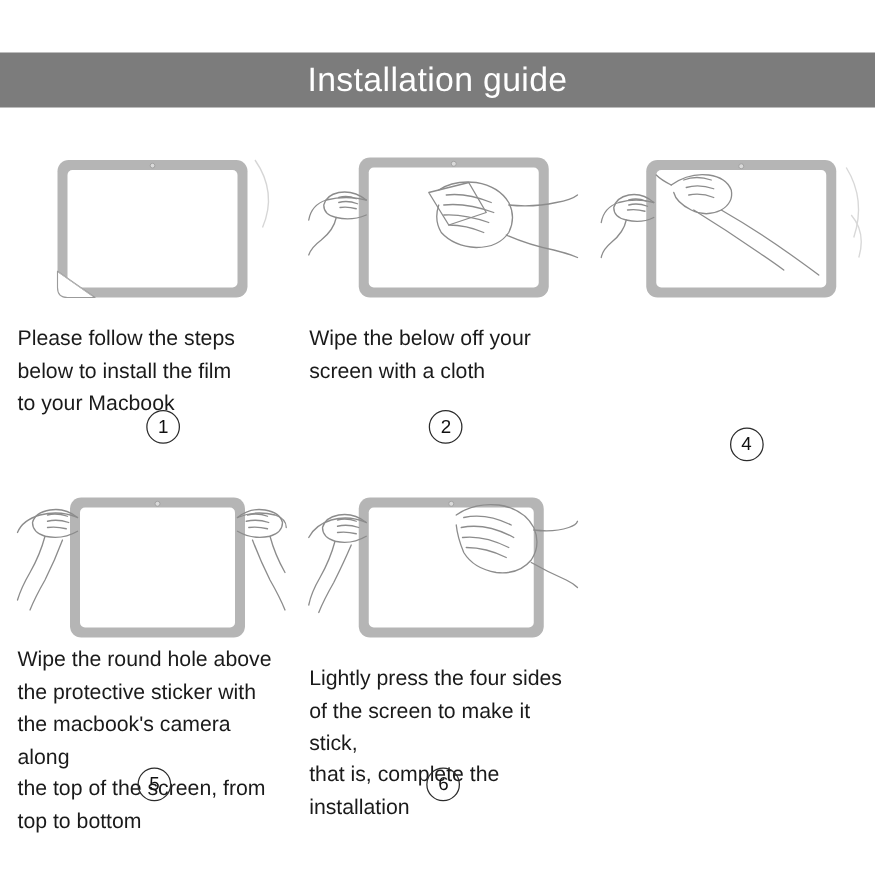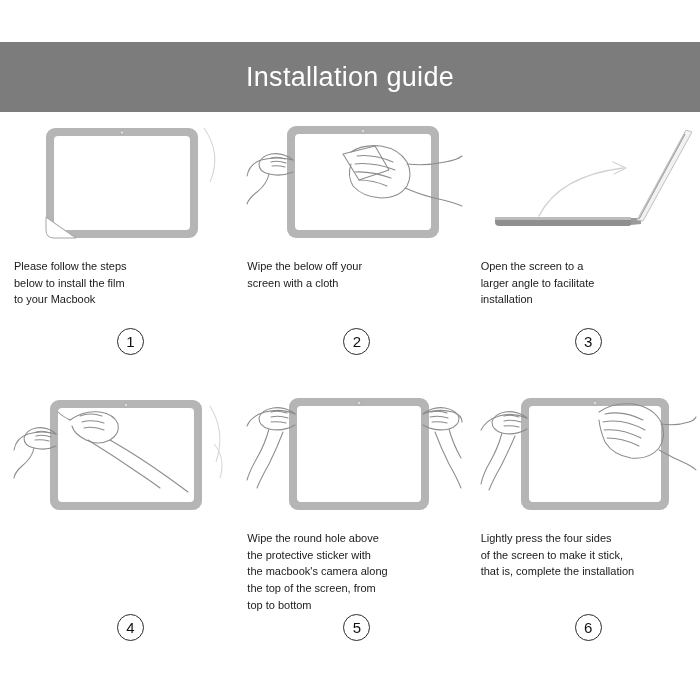--- a/index.html
+++ b/index.html
@@ -21,21 +21,21 @@
     position: relative;
     background: #ffffff;
   }
 
   
   .banner {
     position: absolute;
     left: 0;
     top: 42px;
     width: 700px;
-    height: 70px;
+    height: 44px;
     background: #7c7c7c;
     display: flex;
     align-items: center;
     justify-content: center;
   }
   .banner-title {
     color: #ffffff;
     font-size: 27px;
     font-weight: 400;
     letter-spacing: 0.3px;
@@ -66,21 +66,21 @@
     margin-top: 10px;
   }
   .step-art svg {
     position: absolute;
     left: 0;
     top: 0;
     overflow: visible;
   }
   .step-caption {
     margin-top: 16px;
-    font-size: 11px;
+    font-size: 17px;
     line-height: 1.52;
     color: #1a1a1a;
     white-space: pre-line;
   }
   .step-badge {
     position: absolute;
     left: 50%;
     transform: translateX(-50%);
     width: 25px;
     height: 25px;
@@ -157,40 +157,20 @@
             <path d="M160 44 Q180 46 198 42 Q210 40 215 36"></path>
             <path d="M158 68 Q176 76 196 80 Q208 83 215 86"></path>
           </g>
         </svg>
       </div>
       <div class="step-caption">Wipe the below off your
 screen with a cloth</div>
       <div class="step-badge">2</div>
     </div>
 
-    <div class="step row1 c3">
-      <div class="step-art">
-        <svg width="215" height="122" viewBox="0 0 215 122">
-
-          <path d="M14 98 L150 98 L150 104 Q150 106 147 106 L18 106 Q14 106 14 102 Z" fill="#8f8f8f"></path>
-          <path d="M14 97 L150 97 L150 100 L14 100 Z" fill="#bcbcbc"></path>
-          <path d="M150 98 L160 98 L160 104 L150 105 Z" fill="#9a9a9a"></path>
-
-          <path d="M156 100 L205 10 L211 12 L162 101 Z" fill="#f2f2f2" stroke="#b9b9b9" stroke-width="0.9" stroke-linejoin="round"></path>
-          <path d="M158 99 L204 14" fill="none" stroke="#9c9c9c" stroke-width="1.1"></path>
-
-          <path d="M58 96 Q78 56 142 48" fill="none" stroke="#d3d3d3" stroke-width="1.4" stroke-linecap="round"></path>
-          <path d="M132 42 L145 48 L133 54" fill="none" stroke="#d3d3d3" stroke-width="1.3" stroke-linecap="round" stroke-linejoin="round"></path>
-        </svg>
-      </div>
-      <div class="step-caption">Open the screen to a
-larger angle to facilitate
-installation</div>
-      <div class="step-badge">3</div>
-    </div>
 
     <div class="step row2 c1">
       <div class="step-art">
         <svg width="210" height="122" viewBox="0 0 210 122">
           <rect x="36" y="8" width="152" height="110" rx="9" ry="9" fill="#b5b5b5"></rect>
           <rect x="44" y="16" width="136" height="94" rx="4" ry="4" fill="#ffffff"></rect>
           <circle cx="112" cy="13" r="2" fill="#dadada" stroke="#9d9d9d" stroke-width="0.7"></circle>
 
           <g fill="none" stroke="#8c8c8c" stroke-width="1.05" stroke-linecap="round" stroke-linejoin="round">
             <path d="M42 42 Q28 38 14 42 Q2 46 0 58"></path>

